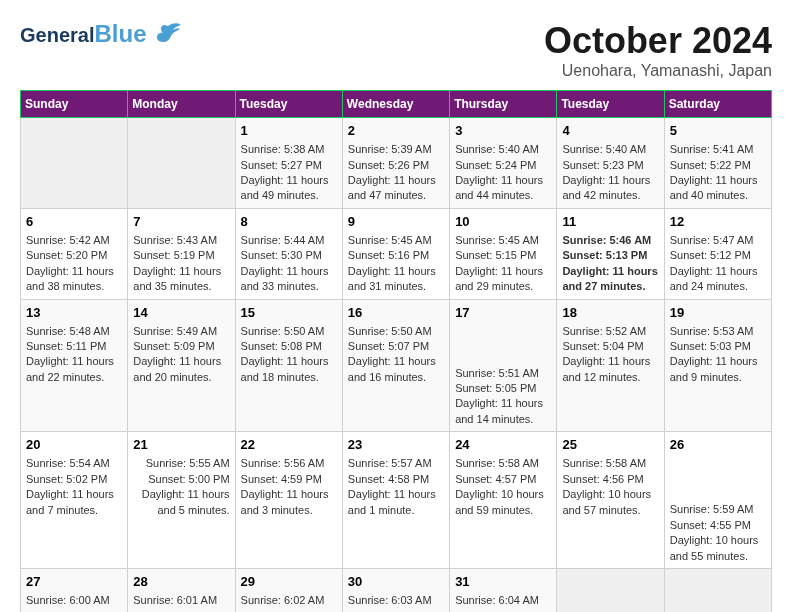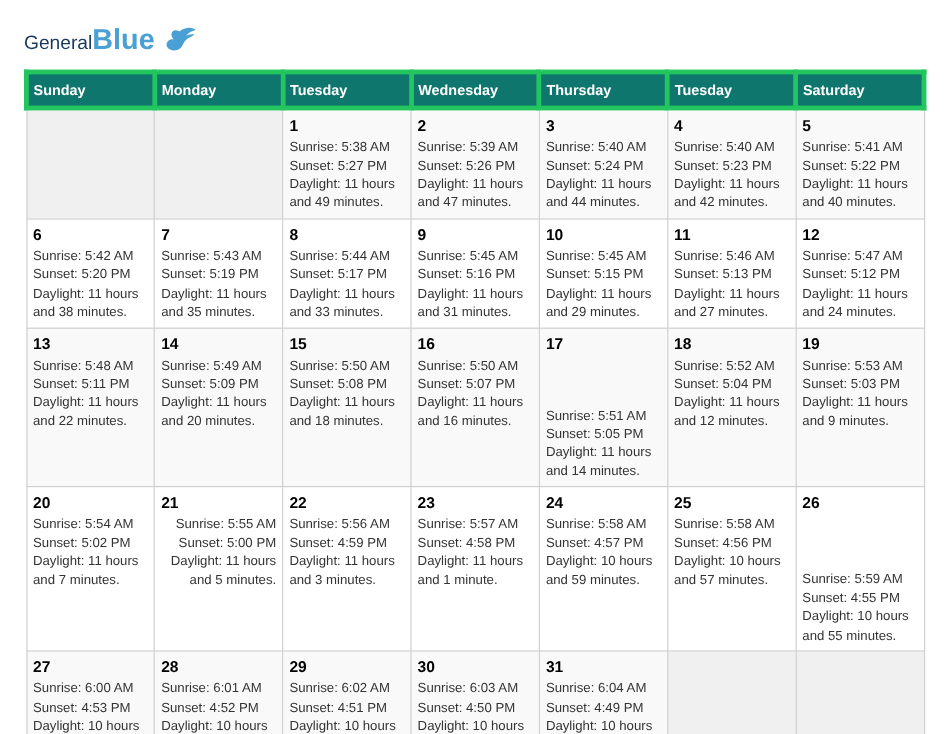--- a/index.html
+++ b/index.html
@@ -32,27 +32,27 @@
     .location {
       font-size: 16px;
       color: #555;
     }
     table {
       width: 100%;
       border-collapse: collapse;
       font-size: 11px;
     }
     thead tr th {
-      background: #0f766e;
+      background: #701a75;
       color: #fff;
       padding: 6px 4px;
       text-align: left;
       font-size: 12px;
       font-weight: bold;
-      border: 4px solid #22c55e;
+      border: 1px solid #22c55e;
     }
     tbody tr td {
       vertical-align: top;
       padding: 4px 5px;
       border: 1px solid #d0d0d0;
       min-height: 80px;
       height: 85px;
       width: 107px;
       background: #fff;
       line-height: 1.4;
@@ -79,26 +79,30 @@
       gap: 2px;
     }
   </style>
 </head>
 <body>
 
 <div class="header">
   <div class="logo">
     <div class="logo-wrapper">
       <div>
-        <span style="color:#1a3a5c;font-size:16px;font-weight:normal;">General</span><span style="color:#4a9fd4;font-size:24px;font-weight:bold;">Blue</span>
+        <span style="color:#1a3a5c;font-size:20px;font-weight:bold;">General</span><span style="color:#4a9fd4;font-size:24px;font-weight:bold;">Blue</span>
       </div>
       <svg width="30" height="24" viewBox="0 0 30 24" style="margin-left:4px;">
         <path d="M15 4 C18 1 25 0 28 3 C25 4 22 5 20 8 C22 7 25 6 27 7 C24 9 20 10 18 14 C16 18 14 20 10 20 C6 20 3 17 4 14 C5 11 8 10 10 11 C8 9 7 6 9 4 C11 2 14 4 15 4 Z" fill="#4a9fd4"></path>
       </svg>
     </div>
+  </div>
+  <div class="title-block">
+    <div class="month-title">October 2024</div>
+    <div class="location">Uenohara, Yamanashi, Japan</div>
   </div>
 </div>
 
 <table>
   <thead>
     <tr>
     <th>Sunday</th>
         <th>Monday</th>
         <th>Tuesday</th>
         <th>Wednesday</th>
@@ -158,41 +162,41 @@
         <td>
           <span class="day-num">7</span>
           <div class="day-info" style="white-space: pre-line;">Sunrise: 5:43 AM
 Sunset: 5:19 PM
 Daylight: 11 hours
 and 35 minutes.</div>
         </td>
         <td>
           <span class="day-num">8</span>
           <div class="day-info" style="white-space: pre-line;">Sunrise: 5:44 AM
-Sunset: 5:17 PM
+Sunset: 5:30 PM
 Daylight: 11 hours
 and 33 minutes.</div>
         </td>
         <td>
           <span class="day-num">9</span>
           <div class="day-info" style="white-space: pre-line;">Sunrise: 5:45 AM
 Sunset: 5:16 PM
 Daylight: 11 hours
 and 31 minutes.</div>
         </td>
         <td>
           <span class="day-num">10</span>
           <div class="day-info" style="white-space: pre-line;">Sunrise: 5:45 AM
 Sunset: 5:15 PM
 Daylight: 11 hours
 and 29 minutes.</div>
         </td>
         <td>
           <span class="day-num">11</span>
-          <div class="day-info" style="white-space: pre-line;">Sunrise: 5:46 AM
+          <div class="day-info" style="white-space: pre-line; font-weight: bold;">Sunrise: 5:46 AM
 Sunset: 5:13 PM
 Daylight: 11 hours
 and 27 minutes.</div>
         </td>
         <td>
           <span class="day-num">12</span>
           <div class="day-info" style="white-space: pre-line;">Sunrise: 5:47 AM
 Sunset: 5:12 PM
 Daylight: 11 hours
 and 24 minutes.</div>

